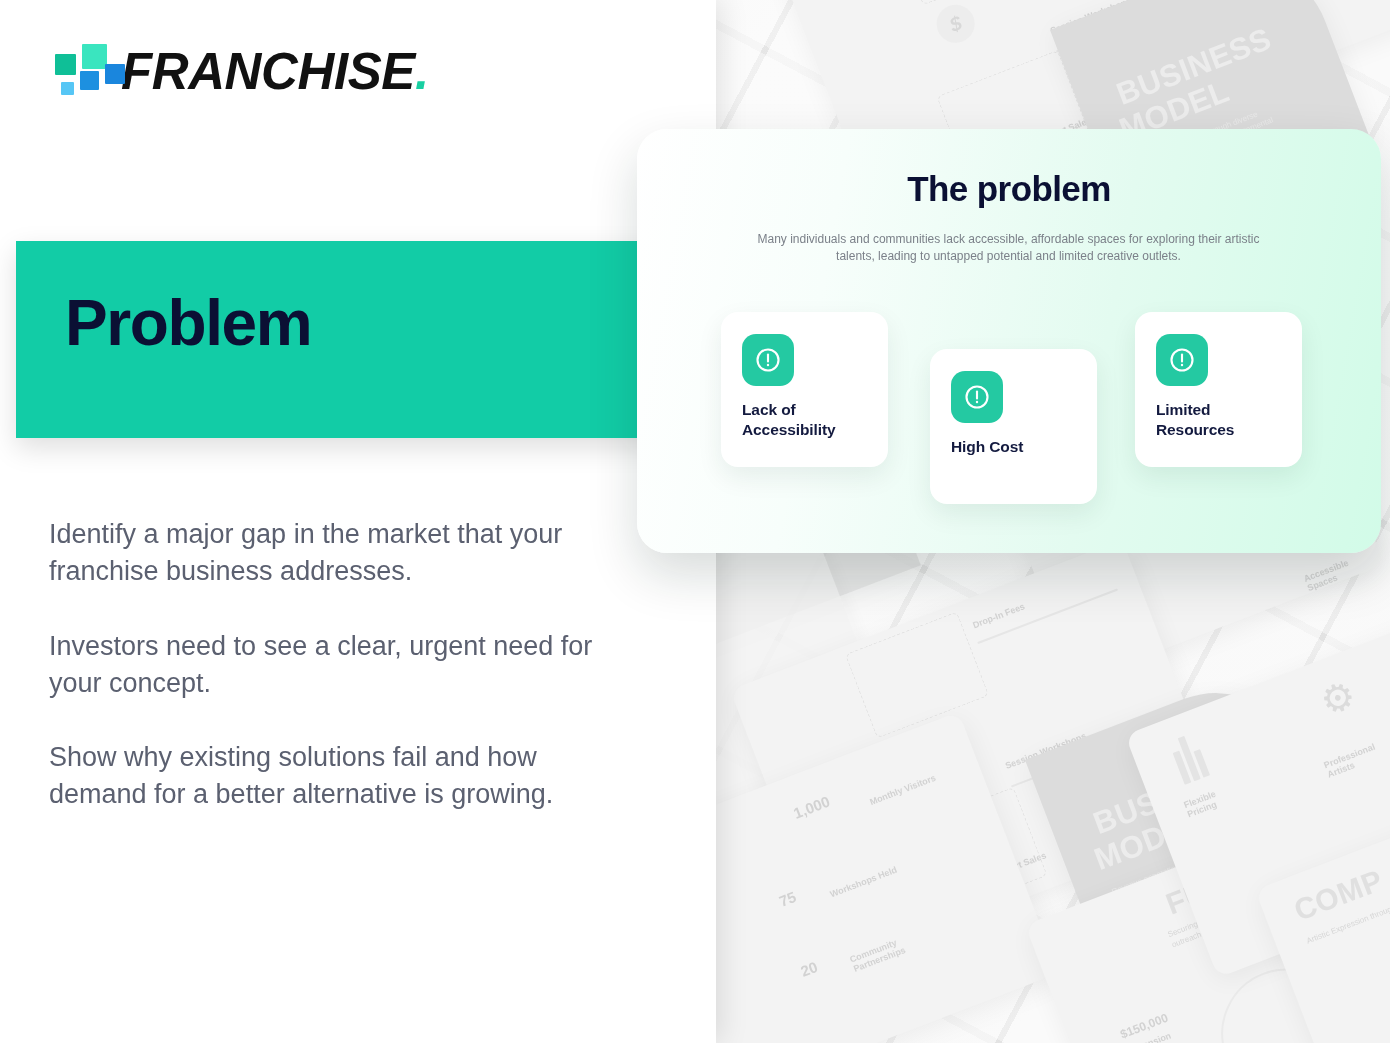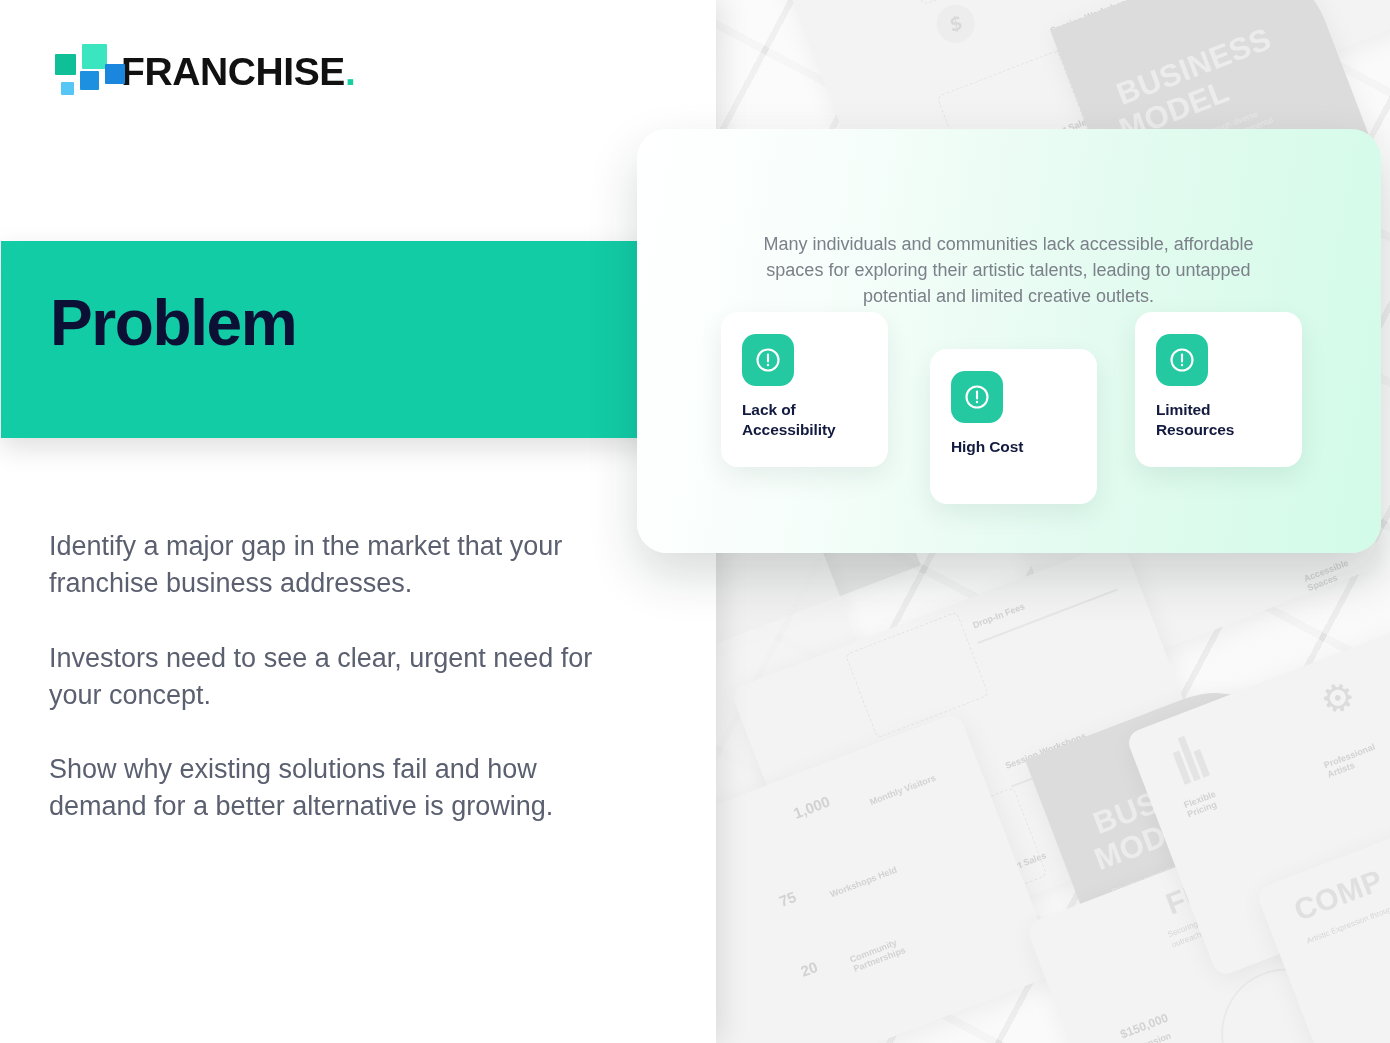--- a/index.html
+++ b/index.html
@@ -64,46 +64,46 @@
     box-shadow: 6px 0 26px rgba(0,0,0,0.10);
     z-index: 3;
   }
   .logo-wrap {
     position: absolute; left: 47px; top: 44px;
     display: flex; align-items: center; gap: 18px;
   }
   .logo-mark { position: relative; width: 56px; height: 54px; }
   .logo-mark span { position: absolute; display: block; border-radius: 1px; }
   .logo-text {
-    font-size: 39px; letter-spacing: -0.4px; white-space: nowrap;
-    line-height: 1; display: flex; align-items: baseline;
+    font-size: 51px; letter-spacing: -0.4px; white-space: nowrap;
+    line-height: 1; display: flex; align-items: baseline; font-style: italic;
   }
   .lt-bold { font-weight: 700; color: #111111; }
   .lt-dot { font-weight: 700; color: #19cfa2; }
   .lt-thin { font-weight: 300; color: #222222; }
 
   .green-band {
-    position: absolute; left: 1px; top: 241px; width: 689px; height: 197px;
+    position: absolute; left: 16px; top: 241px; width: 689px; height: 197px;
     background: #12cca6;
     box-shadow: 0 10px 26px rgba(0,0,0,0.13);
     z-index: 4;
   }
   .band-title {
     position: absolute; left: 49px; top: 50px;
     font-size: 64px; font-weight: 700; color: #0b1034;
     letter-spacing: -1.4px; line-height: 1;
   }
 
   .body-copy {
     position: absolute; left: 49px; top: 516px; width: 570px;
     z-index: 4;
   }
   .body-copy p {
     font-size: 27px; line-height: 1.38; color: #5b6070;
-    font-weight: 400; margin-bottom: 37px; margin-top: 12px;
+    font-weight: 400; margin-bottom: 37px;
   }
   .body-copy p:last-child { margin-bottom: 0; }
 
   
   .overlay-card {
     position: absolute; left: 637px; top: 129px;
     width: 744px; height: 424px;
     border-radius: 30px;
     background: linear-gradient(100deg, #ffffff 0%, #f7fefb 26%, #e3fbf0 62%, #d2fbe8 100%);
     box-shadow: 0 22px 50px rgba(12,40,30,0.16);
@@ -111,21 +111,21 @@
     overflow: hidden;
   }
   .oc-title {
     position: absolute; left: 0; right: 0; top: 40px;
     text-align: center;
     font-size: 35px; font-weight: 800; color: #0b1034;
     letter-spacing: -0.6px;
   }
   .oc-sub {
     position: absolute; left: 119px; width: 505px; top: 102px;
-    text-align: center; font-size: 18px; line-height: 1.45;
+    text-align: center; font-size: 12px; line-height: 1.45;
     color: #7b8089; font-weight: 400;
   }
   .mini-cards {
     position: absolute; left: 84px; top: 183px; width: 590px; height: 210px;
   }
   .mini {
     position: absolute;
     background: #ffffff;
     border-radius: 17px;
     box-shadow: 0 10px 26px rgba(16,45,35,0.08);
@@ -284,20 +284,21 @@
       <p>Investors need to see a clear, urgent need for your concept.</p>
       <p>Show why existing solutions fail and how demand for a better alternative is growing.</p>
     </div>
   </div>
 
   <div class="green-band">
     <div class="band-title">Problem</div>
   </div>
 
   <div class="overlay-card">
+    <div class="oc-title">The problem</div>
     <div class="oc-sub">Many individuals and communities lack accessible, affordable spaces for exploring their artistic talents, leading to untapped potential and limited creative outlets.</div>
 
     <div class="mini-cards">
 
       <div class="mini mini-1">
         <span class="mini-icon">
           <svg width="30" height="30" viewBox="0 0 24 24" fill="none" stroke="#ffffff" stroke-width="1.7">
             <circle cx="12" cy="12" r="8.4"></circle>
             <line x1="12" y1="7.6" x2="12" y2="13.1" stroke-linecap="round"></line>
             <circle cx="12" cy="16" r="0.95" fill="#ffffff" stroke="none"></circle>

